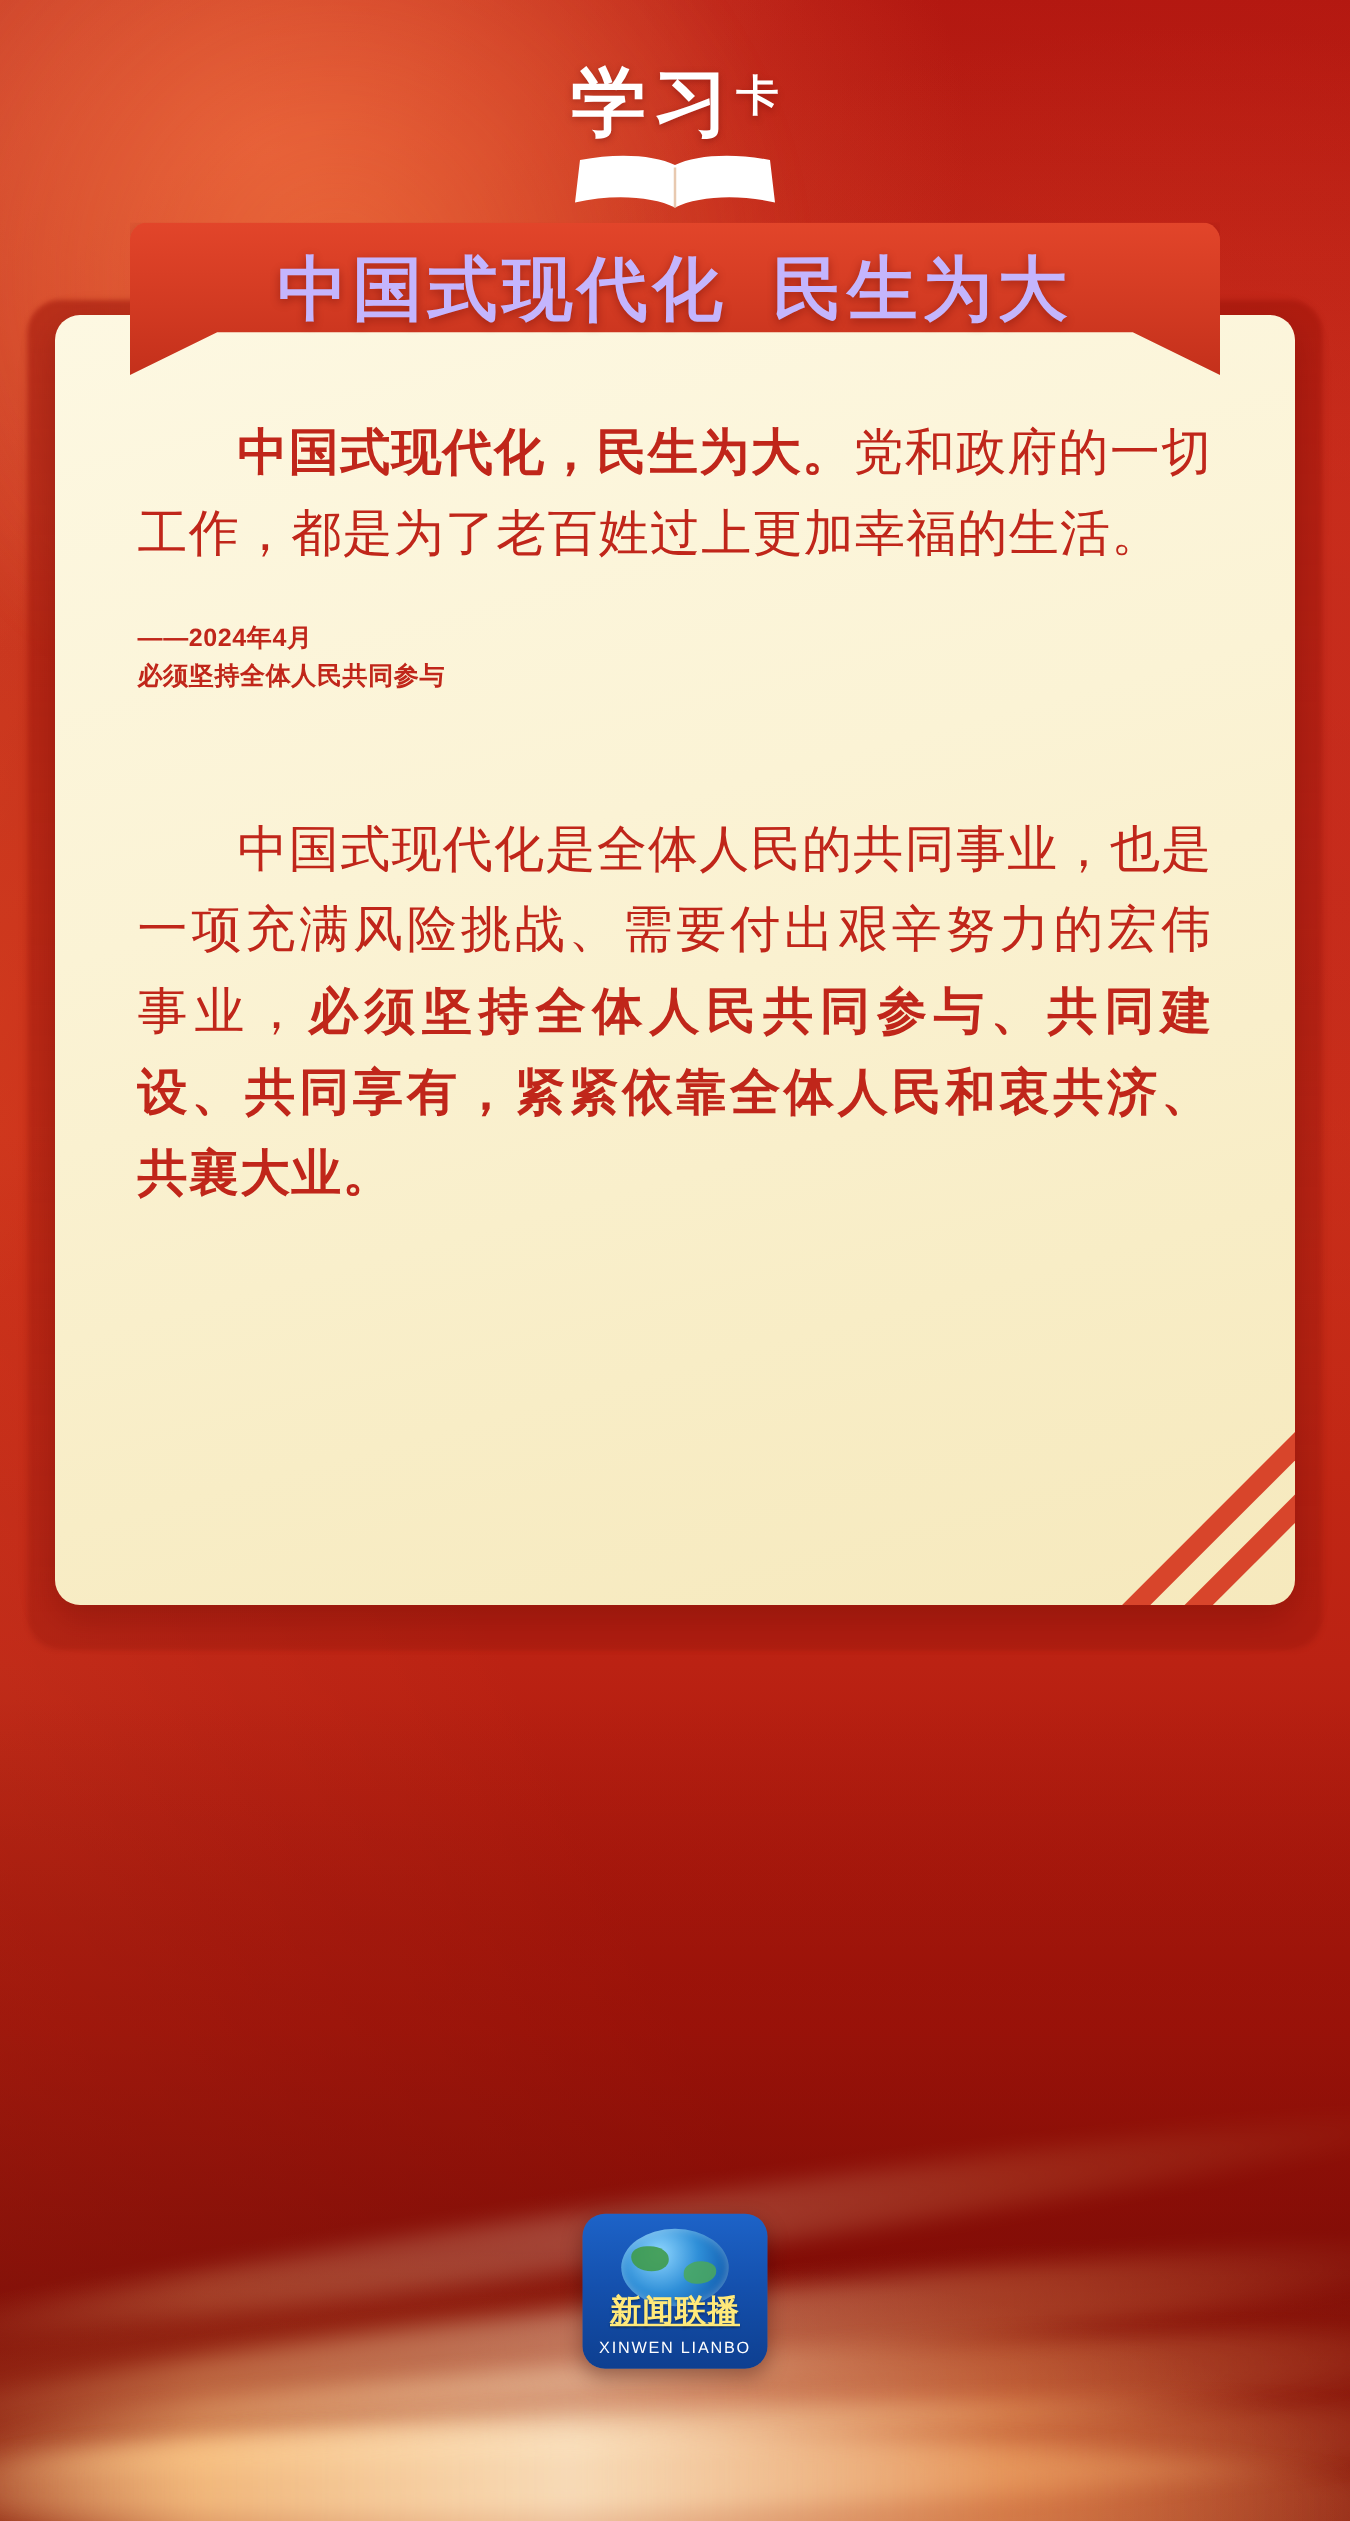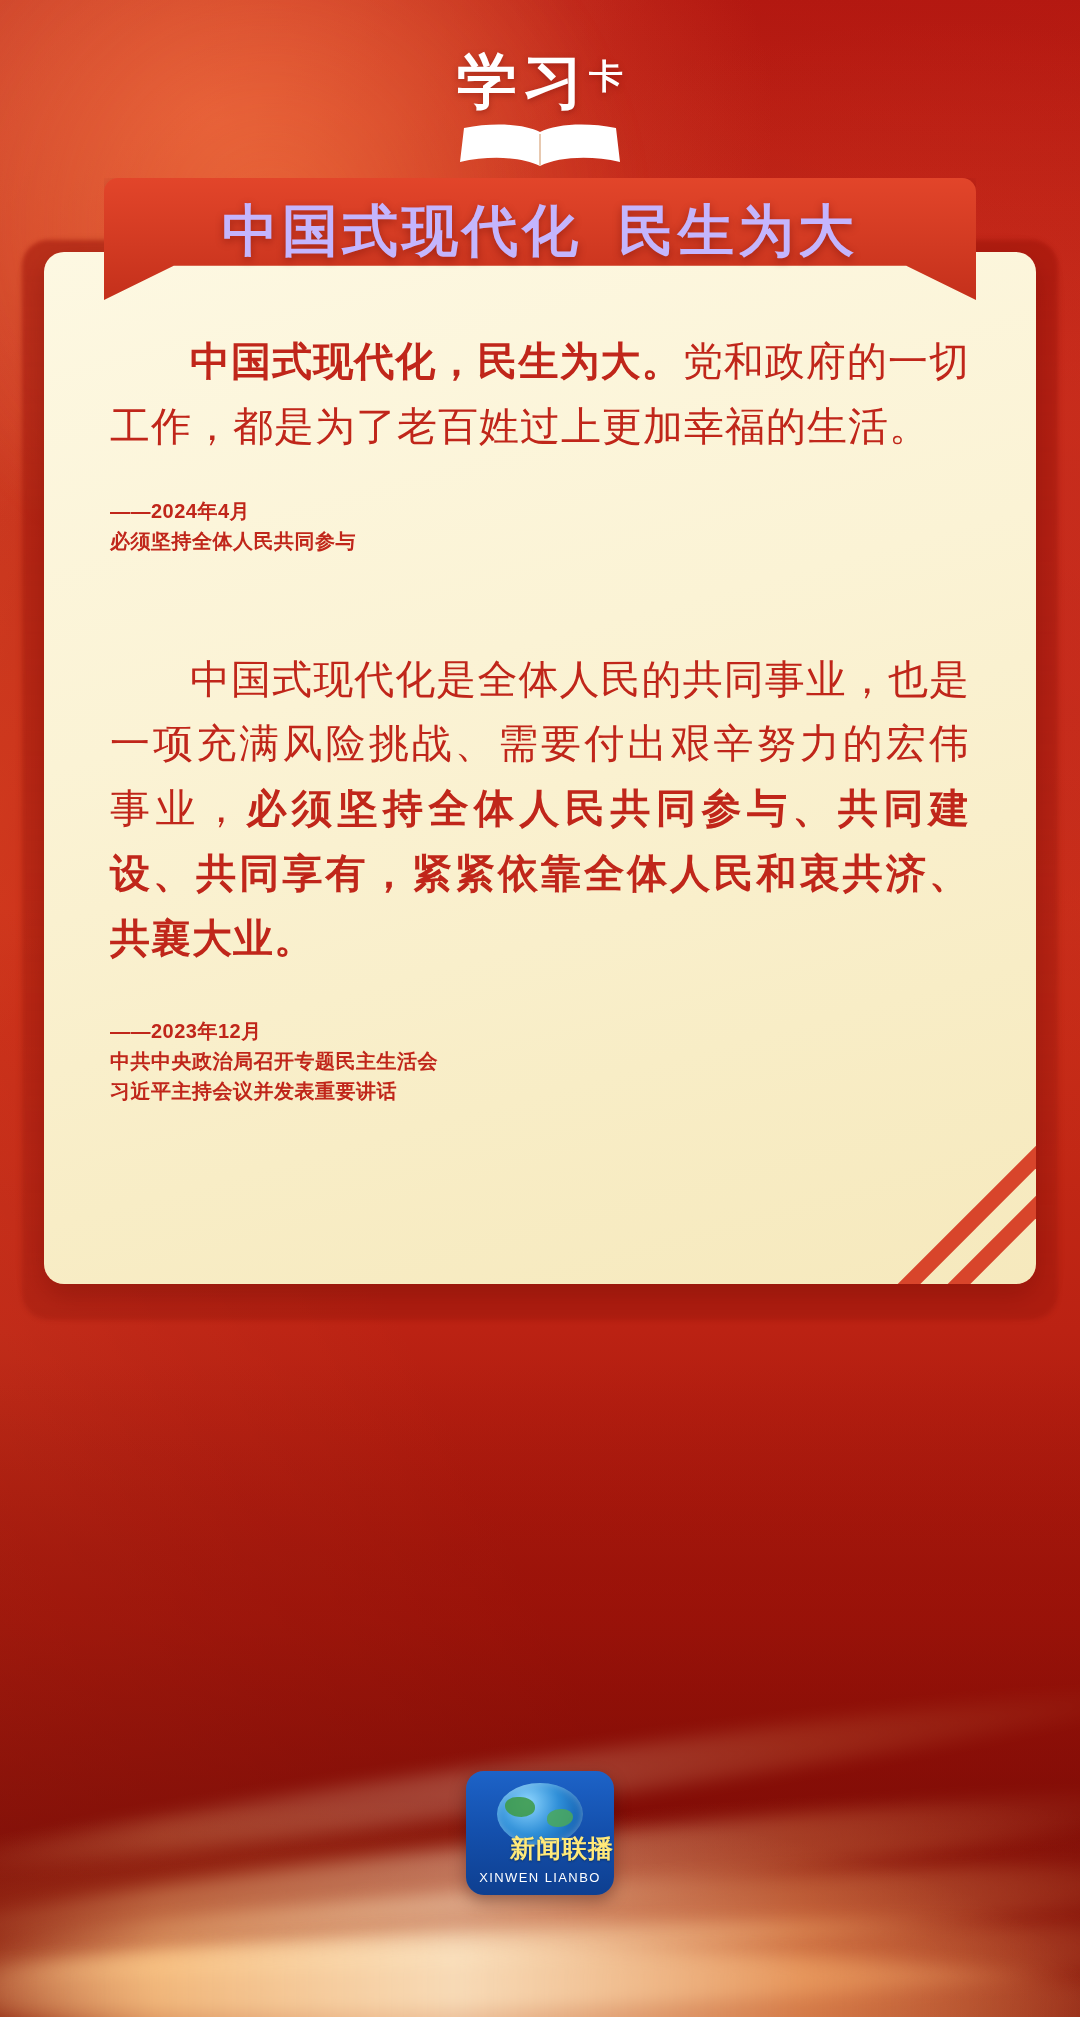--- a/index.html
+++ b/index.html
@@ -256,27 +256,28 @@
     right: 10px; top: 26px;
     width: 26px; height: 18px;
     background: #4aa85a;
     border-radius: 55% 45% 60% 40%;
     opacity: .85;
   }
   .cctv-cn {
     position: absolute;
     left: 0; right: 0;
     bottom: 30px;
-    text-align: right;
+    text-align: center;
     color: #ffe97a;
     font-family: "Liberation Sans", sans-serif;
     font-weight: 700;
     font-size: 25px;
     letter-spacing: 1px;
     text-shadow: 0 1px 2px rgba(0,0,0,0.35);
+    text-decoration: underline;
   }
   .cctv-en {
     position: absolute;
     left: 0; right: 0;
     bottom: 10px;
     text-align: center;
     color: #ffffff;
     font-family: "Liberation Sans", sans-serif;
     font-size: 13px;
     letter-spacing: 1.4px;
@@ -323,25 +324,20 @@
         <b>中国式现代化，民生为大。</b><span>党和政府的一切工作，都是为了老百姓过上更加幸福的生活。</span>
       </p>
       <div class="attrib a1">
         <div>——2024年4月</div>
         <div>必须坚持全体人民共同参与</div>
       </div>
 
       <p class="quote q2">
         <span>中国式现代化是全体人民的共同事业，也是一项充满风险挑战、需要付出艰辛努力的宏伟事业，</span><b>必须坚持全体人民共同参与、共同建设、共同享有，紧紧依靠全体人民和衷共济、共襄大业。</b>
       </p>
-      <div class="attrib a2">
-        <div>——2023年12月</div>
-        <div>中共中央政治局召开专题民主生活会</div>
-        <div>习近平主持会议并发表重要讲话</div>
-      </div>
 
     </div>
     <div class="card-corner">
       <span class="s1"></span>
       <span class="s2"></span>
     </div>
   </div>
 
   <div class="cctv-logo">
     <div class="globe"></div>

